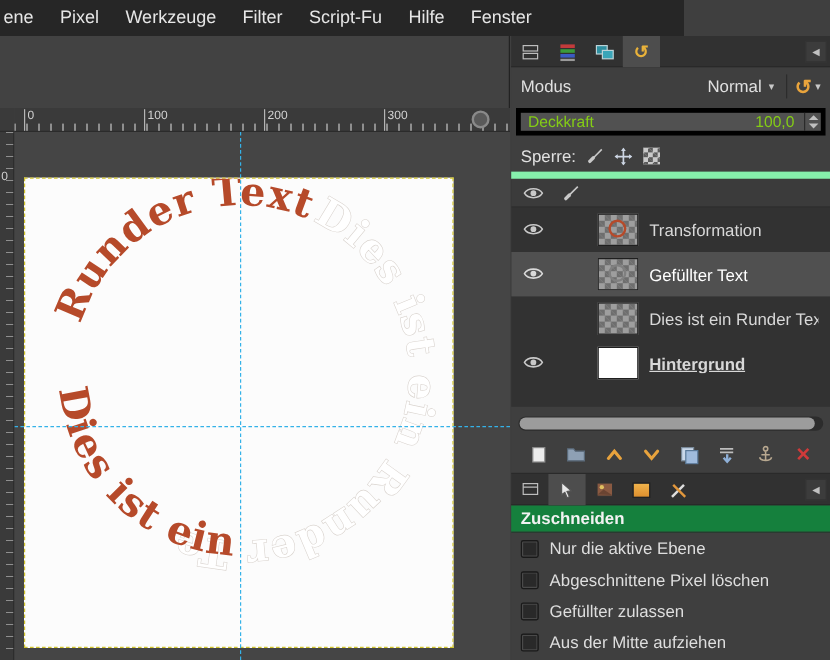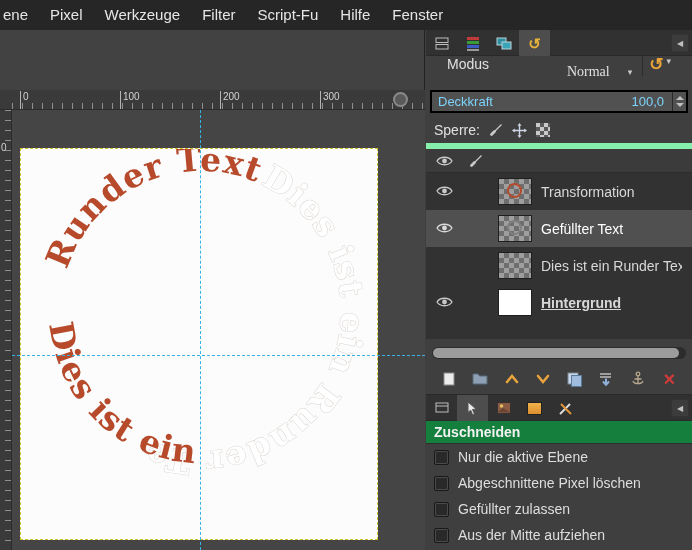--- a/index.html
+++ b/index.html
@@ -5,21 +5,21 @@
   * { box-sizing: border-box; }
   html,body { margin:0; padding:0; }
   body {
     width:692px; height:550px; position:relative; overflow:hidden;
     background:#3f3f3f; font-family:"Liberation Sans", sans-serif;
     -webkit-font-smoothing:antialiased;
   }
 
   
   .menubar {
-    position:absolute; left:0; top:0; width:692px; height:30px;
+    position:absolute; left:0; top:0; width:570px; height:30px;
     background:#262626; display:flex; align-items:center;
     color:#e6e6e6; font-size:15px;text-align:right;
   }
   .menu-item { padding:0 11px; height:30px; line-height:30px; cursor:default; }
   .menu-item:first-child { padding-left:3px; }
 
   
   .canvas-area {
     position:absolute; left:0; top:30px; width:425px; height:520px;
     background:#424242; border-right:1px solid #222;
@@ -70,29 +70,29 @@
   }
   .tabbar { position:relative; height:26px; background:#313131; border-bottom:1px solid #292929; display:flex; }
   .tab { width:31px; height:26px; display:flex; align-items:center; justify-content:center; }
   .tab.selected { background:#4d4d4d; }
   .tab-menu-btn {
     position:absolute; right:3px; top:4px; width:18px; height:18px;
     background:#3c3c3c; border:1px solid #333; color:#c0c0c0;
     font-size:8px; display:flex; align-items:center; justify-content:center;
   }
 
-  .mode-row { height:32px; display:flex; padding:0 21px; }
-  .mode-value { margin-left:auto; display:flex; align-items:center; gap:18px; padding-right:4px;font-family:Liberation Serif, serif; }
+  .mode-row { height:32px; display:flex; align-items:center; padding:0 8px; }
+  .mode-value { margin-left:auto; display:flex; align-items:center; gap:6px; padding-right:4px; }
   .chev { color:#c8c8c8; font-size:9px; }
   .vsep { width:1px; height:20px; background:#2c2c2c; margin:0 6px; }
   .reset-glyph { color:#e9a43c; font-size:17px; font-weight:bold; line-height:1; }
 
   .opacity-slider {
-    margin:2px 4px 4px 4px; height:23px; background:#515151; border:2px solid #000000;
-    position:relative; display:flex; align-items:center; font-size:13px; color:#7dd3fc;
+    margin:2px 4px 4px 4px; height:23px; background:#515151; border:4px solid #000000;
+    position:relative; display:flex; align-items:center; font-size:13px; color:#84cc16;
   }
   .opacity-slider .olabel { padding-left:6px; }
   .opacity-slider .ovalue { margin-left:auto; padding-right:22px; }
   .spin { position:absolute; right:0; top:0; bottom:0; width:14px; border-left:1px solid #2a2a2a;
     display:flex; flex-direction:column; align-items:center; justify-content:center; gap:3px; }
   .tri-up   { width:0; height:0; border-left:4px solid transparent; border-right:4px solid transparent; border-bottom:4px solid #c0c0c0; }
   .tri-down { width:0; height:0; border-left:4px solid transparent; border-right:4px solid transparent; border-top:4px solid #c0c0c0; }
 
   .lock-row { height:26px; display:flex; align-items:center; gap:9px; padding:0 8px; }
 

